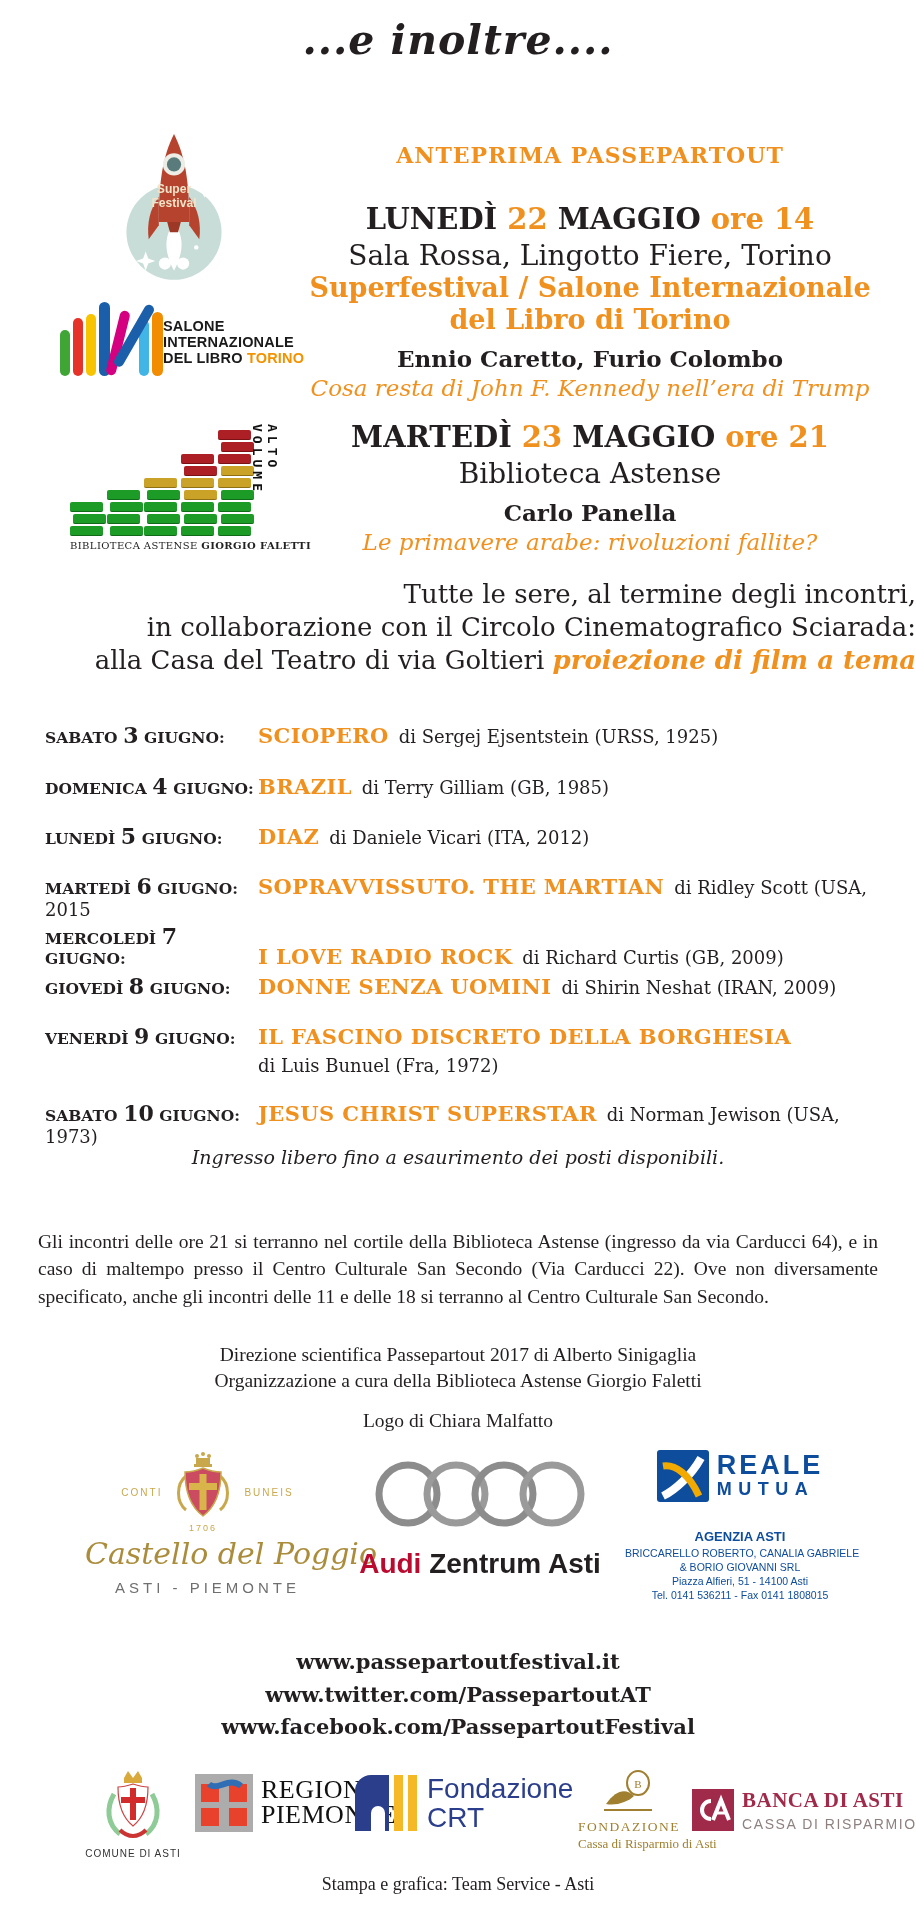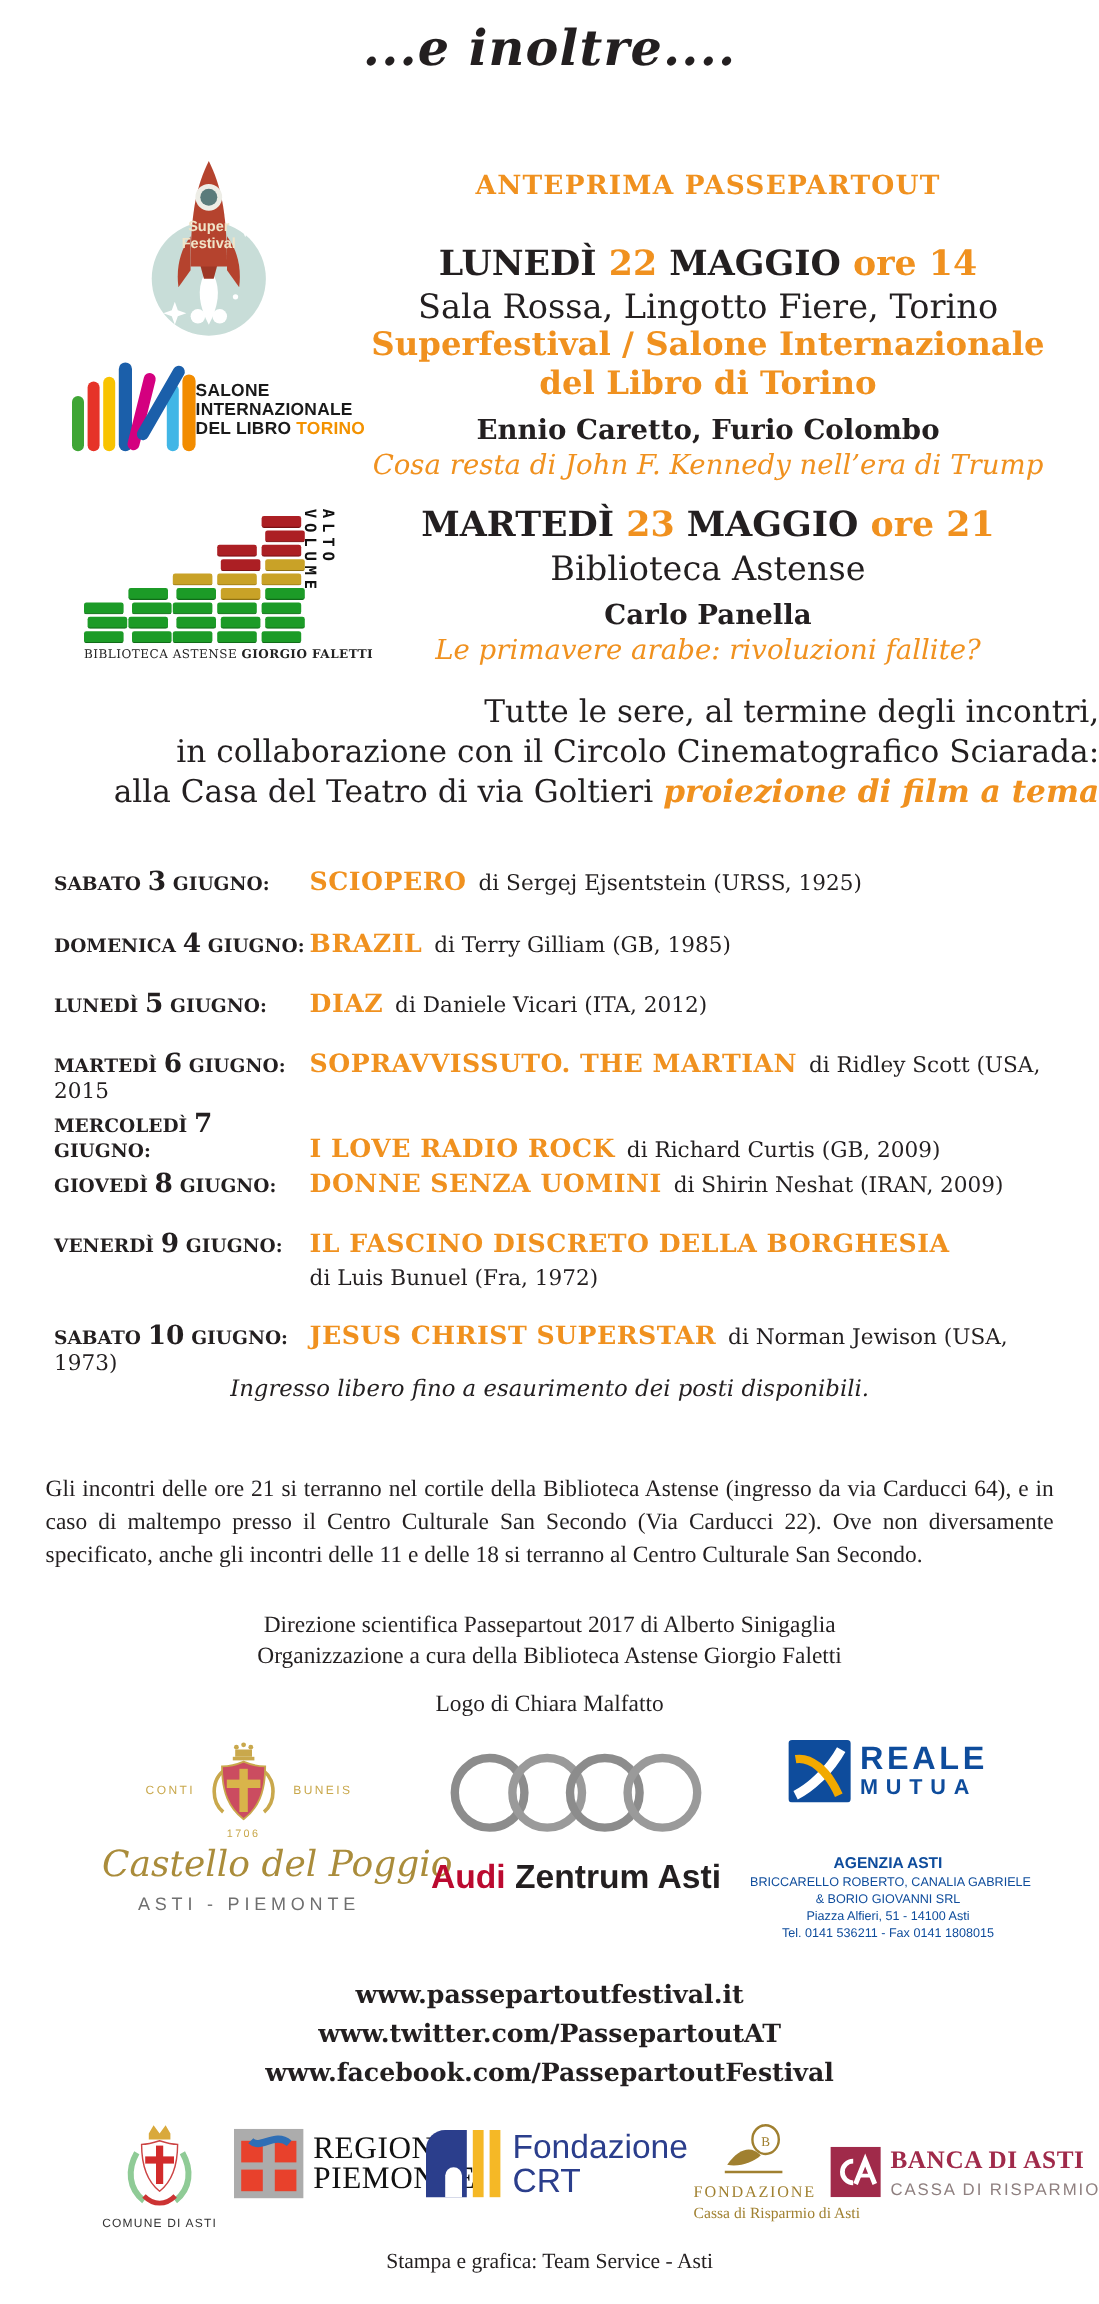--- a/index.html
+++ b/index.html
@@ -77,21 +77,21 @@
 
   .audi{position:absolute;left:345px;top:1458px;width:270px;text-align:center;}
   .audi-text{font-family:"Liberation Sans",sans-serif;font-size:28px;font-weight:bold;margin-top:14px;white-space:nowrap;}
   .audi-text .audi-red{color:#BB0A30;}
 
   .reale{position:absolute;left:625px;top:1450px;width:230px;text-align:center;}
   .reale-top{display:flex;align-items:center;justify-content:center;gap:8px;}
   .reale-brand{text-align:left;color:#0E4C9C;font-family:"Liberation Sans",sans-serif;font-weight:bold;}
   .reale-brand .r1{font-size:27px;letter-spacing:3px;line-height:1;}
   .reale-brand .r2{font-size:18px;letter-spacing:6.5px;line-height:1.15;}
-  .reale-agency{margin-top:42px;color:#0E4C9C;font-family:"Liberation Sans",sans-serif;
+  .reale-agency{margin-top:26px;color:#0E4C9C;font-family:"Liberation Sans",sans-serif;
                 font-size:10.5px;line-height:1.35;white-space:nowrap;}
   .reale-agency .ag{font-size:13px;font-weight:bold;}
 
   
   .links{position:absolute;left:0;top:1646px;width:100%;text-align:center;
          font-size:21px;font-weight:bold;line-height:1.55;}
 
   
   .comune{position:absolute;left:78px;top:1766px;width:110px;text-align:center;}
   .comune-cap{font-size:10px;letter-spacing:1px;color:#333;font-family:"Liberation Sans",sans-serif;margin-top:2px;white-space:nowrap;}

